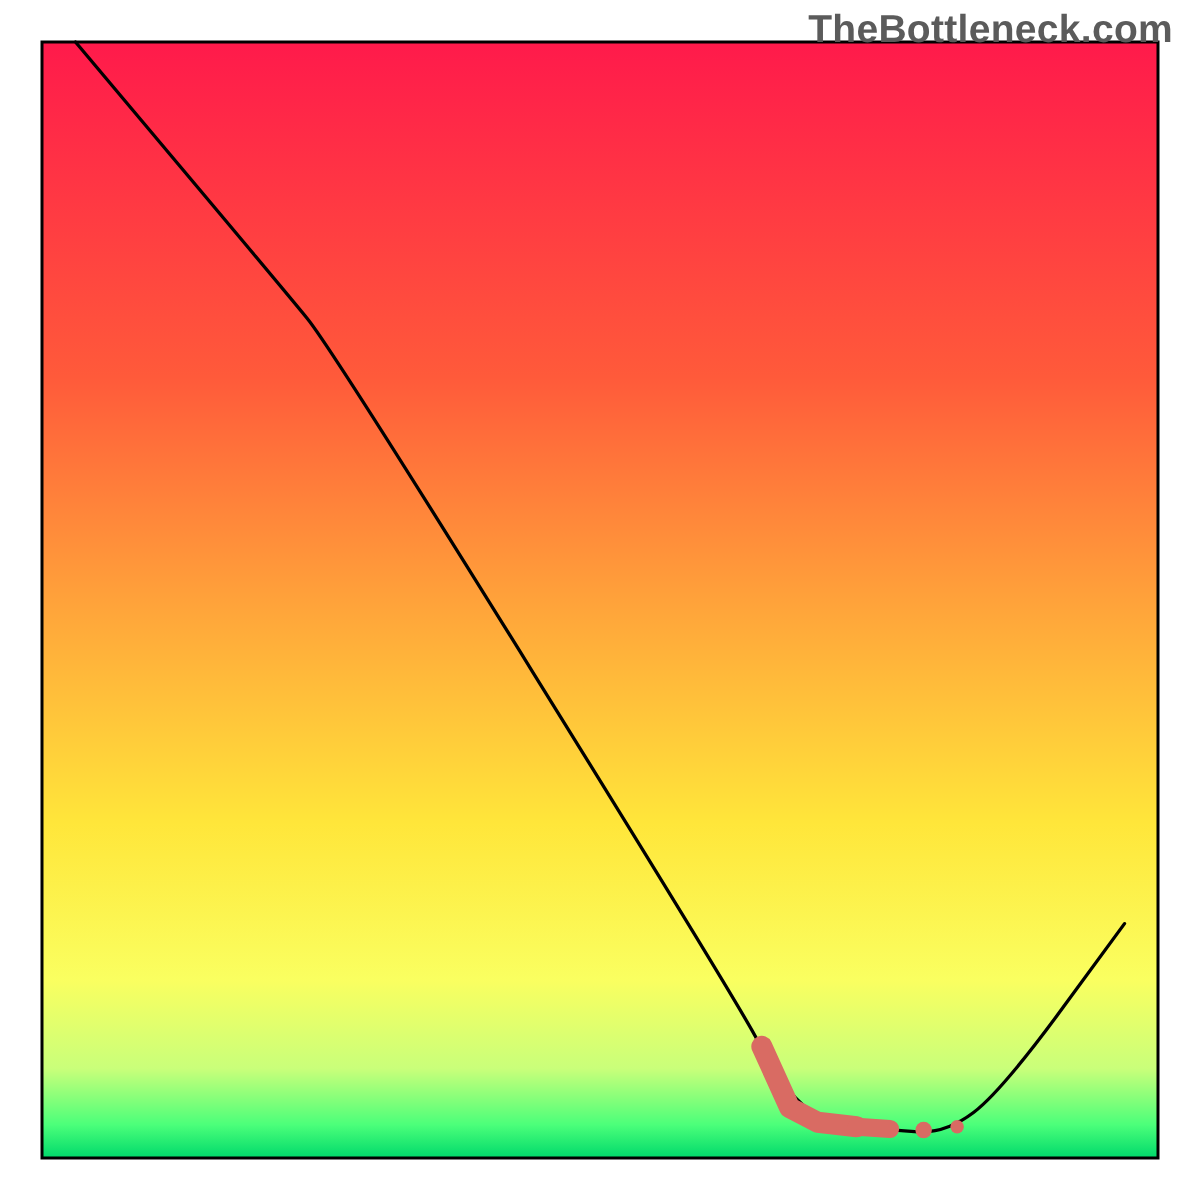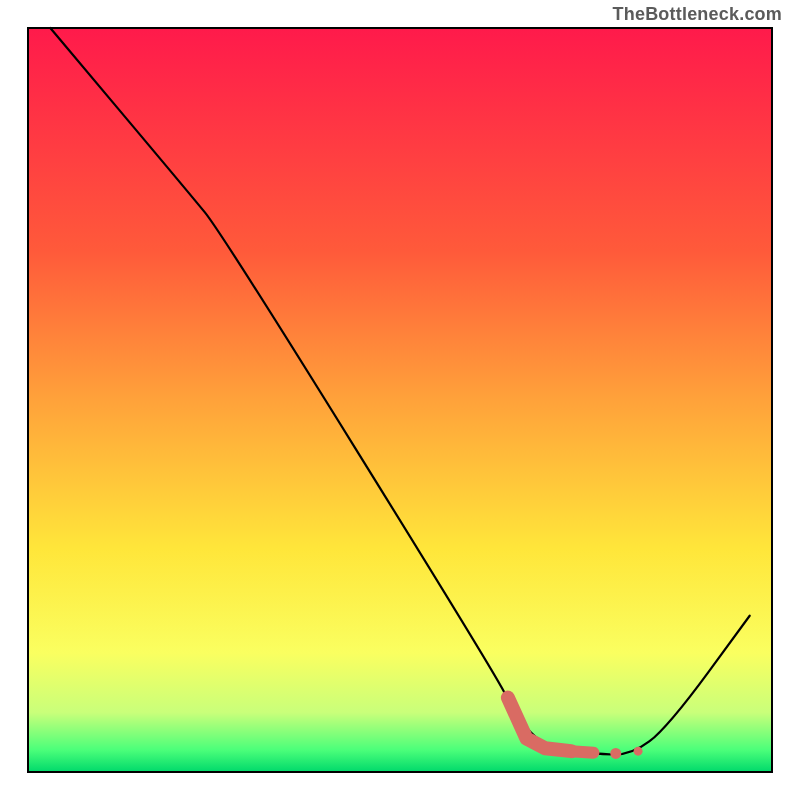--- a/index.html
+++ b/index.html
@@ -12,21 +12,21 @@
   }
   .container {
     position: relative;
     width: 800px;
     height: 800px;
   }
   .watermark {
     position: absolute;
     top: 4px;
     right: 18px;
-    font-size: 18px;
+    font-size: 26px;
     font-weight: bold;
     color: #5b5b5b;
     letter-spacing: 0.2px;
     z-index: 10;
   }
   svg {
     display: block;
   }
 </style>
 </head>

